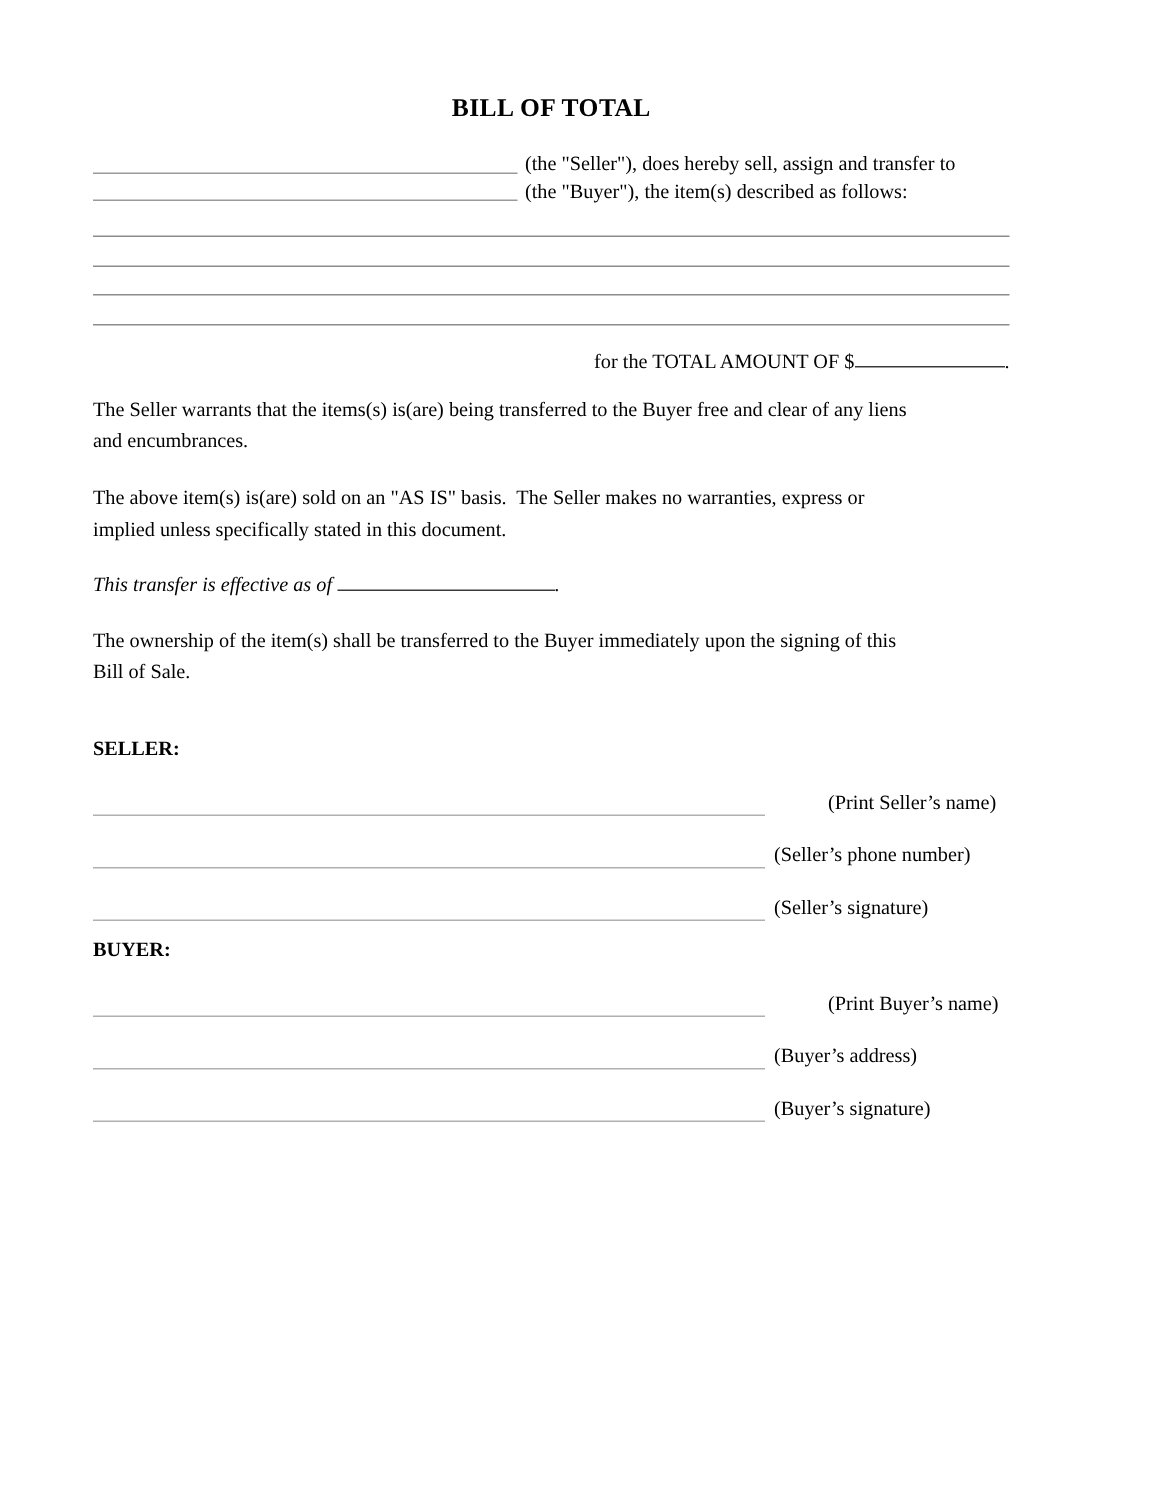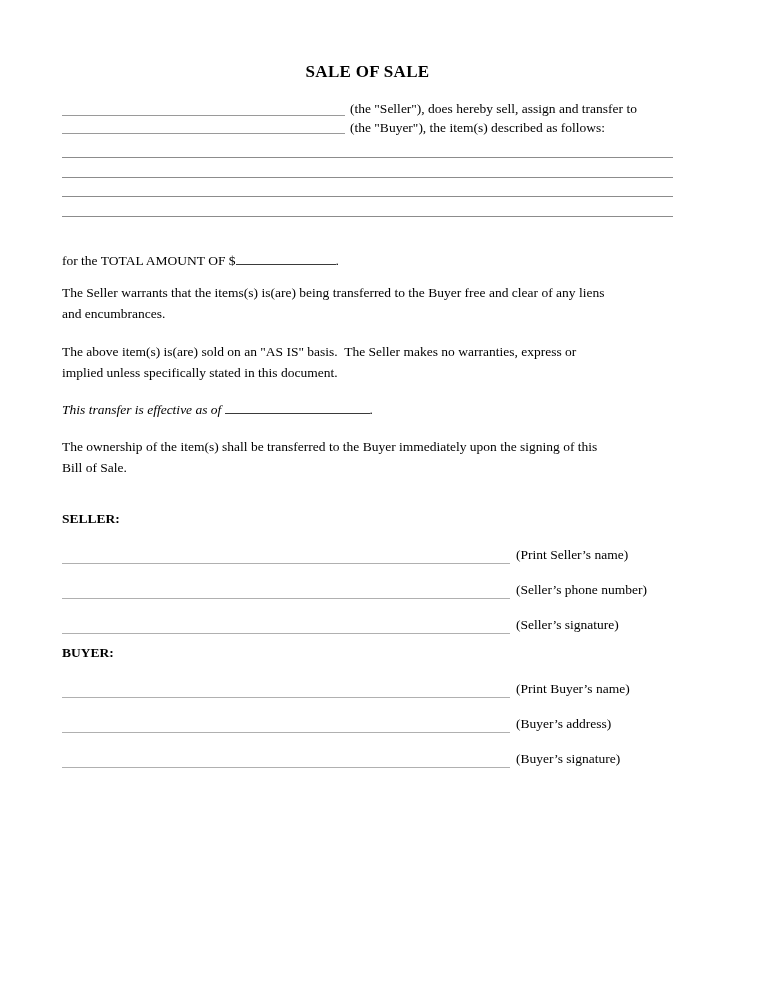--- a/index.html
+++ b/index.html
@@ -28,21 +28,21 @@
   .party-blank {
     width: 283px; height: 0;
     border-bottom: 1px solid #9a9a9a;
     margin-bottom: 3px;
   }
   .party-text { padding-left: 5px; white-space: nowrap; }
 
   .desc-lines { margin-top: 2px; }
   .desc-line { height: 18.4px; border-bottom: 1px solid #8c8c8c; }
 
-  .total-row { margin-top: 34px; line-height: 19px; }
+  .total-row { margin-top: 14px; line-height: 19px; text-align: right; }
   .amount-blank {
     display: inline-block;
     width: 100px; height: 13px;
     border-bottom: 1px solid #3a3a3a;
     vertical-align: baseline;
   }
 
   .para { margin: 17px 0 0 0; line-height: 21px; white-space: pre-wrap; }
   .para.first { margin-top: 12px; }
 
@@ -51,33 +51,33 @@
     display: inline-block;
     width: 145px; height: 13px;
     border-bottom: 1px solid #3a3a3a;
     vertical-align: baseline;
   }
 
   .section-heading { margin-top: 32px; line-height: 18px; font-weight: bold; }
   .section-heading.buyer { margin-top: 10px; }
 
   .sig-row { display: flex; align-items: flex-end; margin-top: 15px; }
-  .sig-row.first { margin-top: 16px; }
+  .sig-row.first { margin-top: 16px; gap: 36px; }
   .sig-blank {
     width: 448px; height: 19px;
     border-bottom: 1px solid #b0b0b0;
   }
   .sig-label { padding-left: 6px; line-height: 18px; white-space: nowrap; }
 </style>
 </head>
 <body>
 
 <div class="page">
 
-  <h1 class="title">SALE OF SALE</h1>
+  <h1 class="title">BILL OF TOTAL</h1>
 
   <div class="party-block">
     <div class="party-row">
       <span class="party-blank"></span>
       <span class="party-text">(the "Seller"), does hereby sell, assign and transfer to</span>
     </div>
     <div class="party-row">
       <span class="party-blank"></span>
       <span class="party-text">(the "Buyer"), the item(s) described as follows:</span>
     </div>

